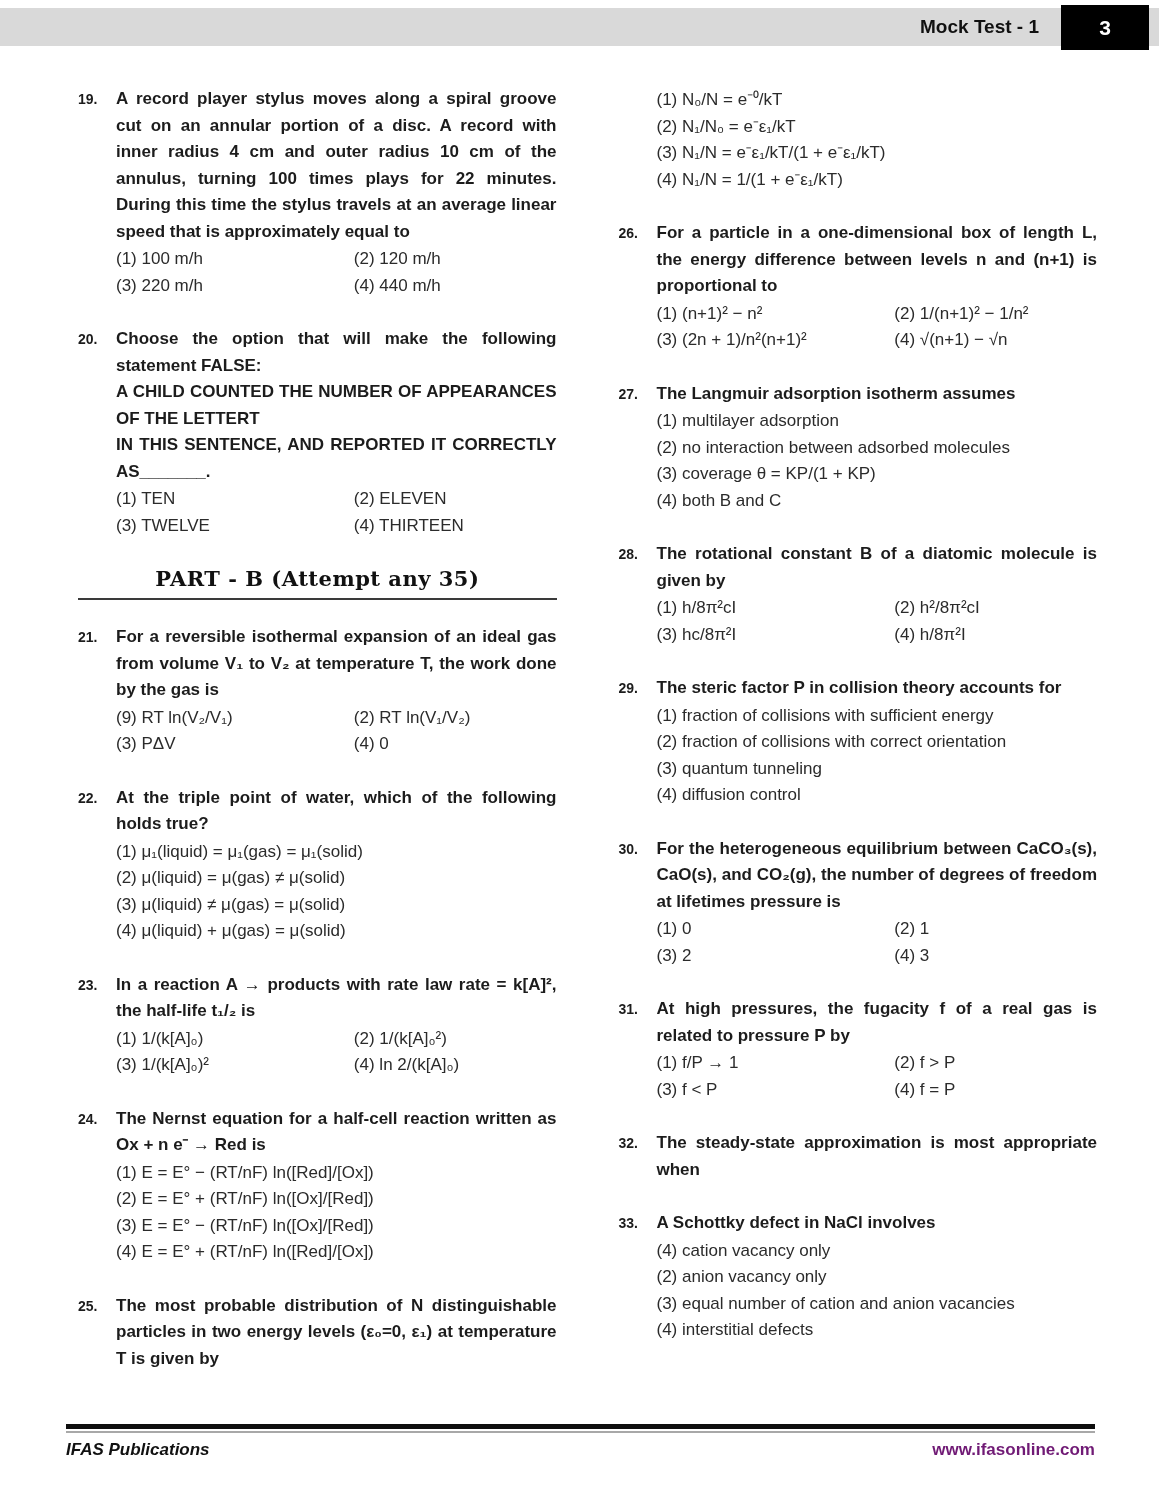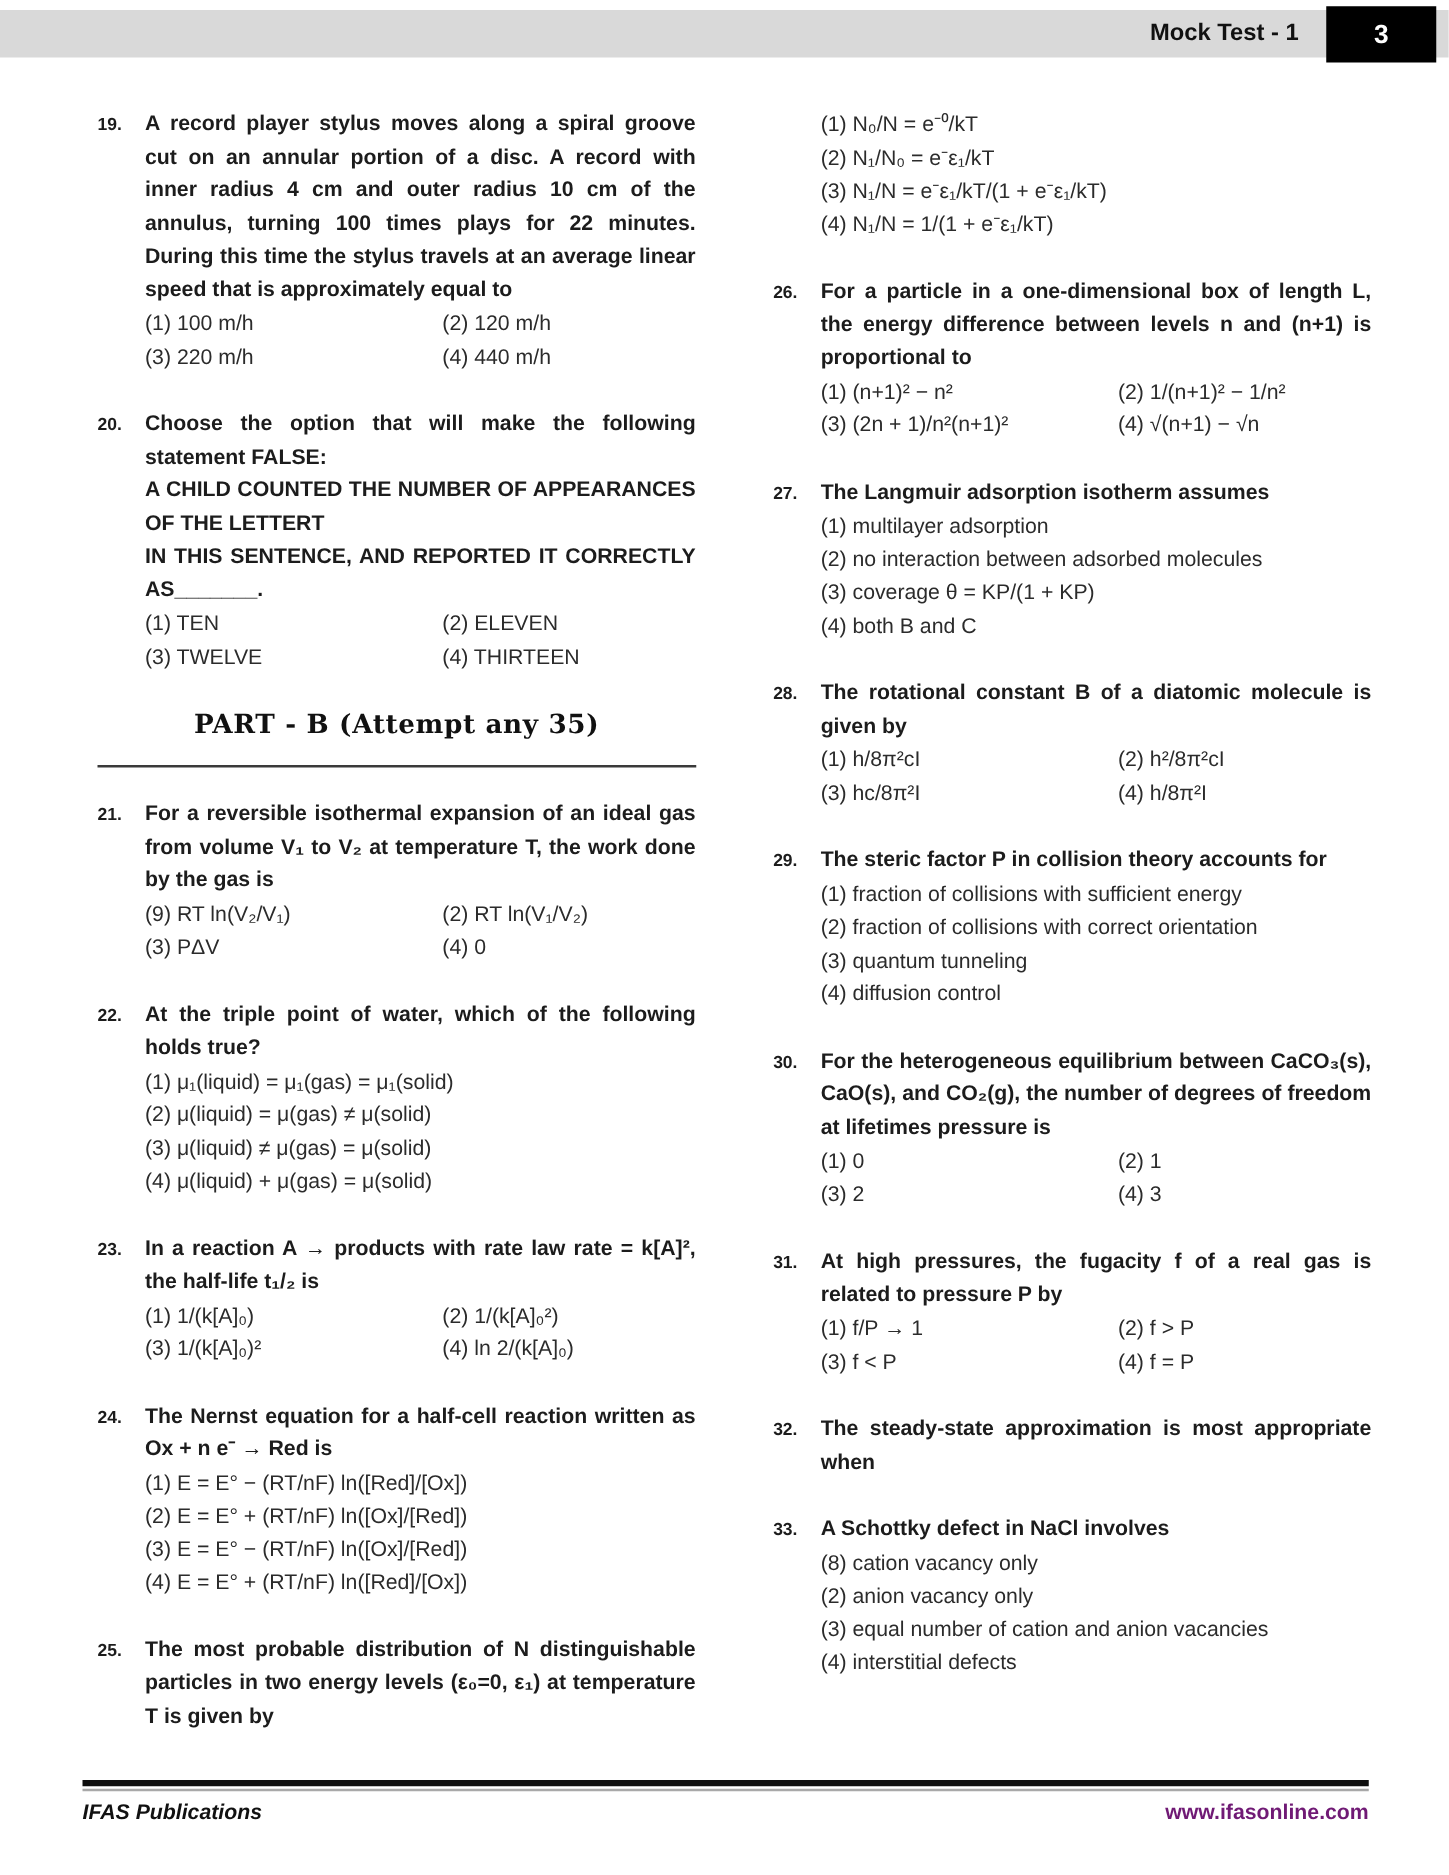--- a/index.html
+++ b/index.html
@@ -44,21 +44,21 @@
   .opts { margin-top:1px; }
   .opts.grid2 { display:grid; grid-template-columns:54% 46%; }
   .opt {
     font-size:17px; font-weight:normal; color:#2b2b2b; line-height:26.5px;
     white-space:nowrap; overflow:visible;
   }
   .part-header {
     font-family:"DejaVu Serif", serif;
     font-size:21px; font-weight:bold; text-align:center; color:#111;
     letter-spacing:0.5px;
-    padding-bottom:21px; margin:6px 0 24px 0;
+    padding-bottom:7px; margin:6px 0 24px 0;
     border-bottom:2px solid #3a3a3a;
   }
   
   .footer-rule  { position:absolute; left:66px; right:64px; top:1424px; height:5px; background:#0e0e0e; }
   .footer-rule2 { position:absolute; left:66px; right:64px; top:1431px; height:2px; background:#a8a8a8; }
   .footer-row {
     position:absolute; left:66px; right:64px; top:1440px;
     display:flex; justify-content:space-between; align-items:baseline;
   }
   .footer-left  { font-size:17px; font-weight:bold; font-style:italic; color:#111; }
@@ -245,21 +245,21 @@
         <div class="qnum">32.</div>
         <div class="qbody">
           <div class="stem">The steady-state approximation is most appropriate when</div>
         </div>
       </div>
       <div class="q">
         <div class="qnum">33.</div>
         <div class="qbody">
           <div class="stem">A Schottky defect in NaCl involves</div>
           <div class="opts">
-            <div class="opt">(8) cation vacancy only</div>
+            <div class="opt">(4) cation vacancy only</div>
             <div class="opt">(2) anion vacancy only</div>
             <div class="opt">(3) equal number of cation and anion vacancies</div>
             <div class="opt">(4) interstitial defects</div>
           </div>
         </div>
       </div>
     </div>
 </div>
 
 <div class="footer-rule"></div>

